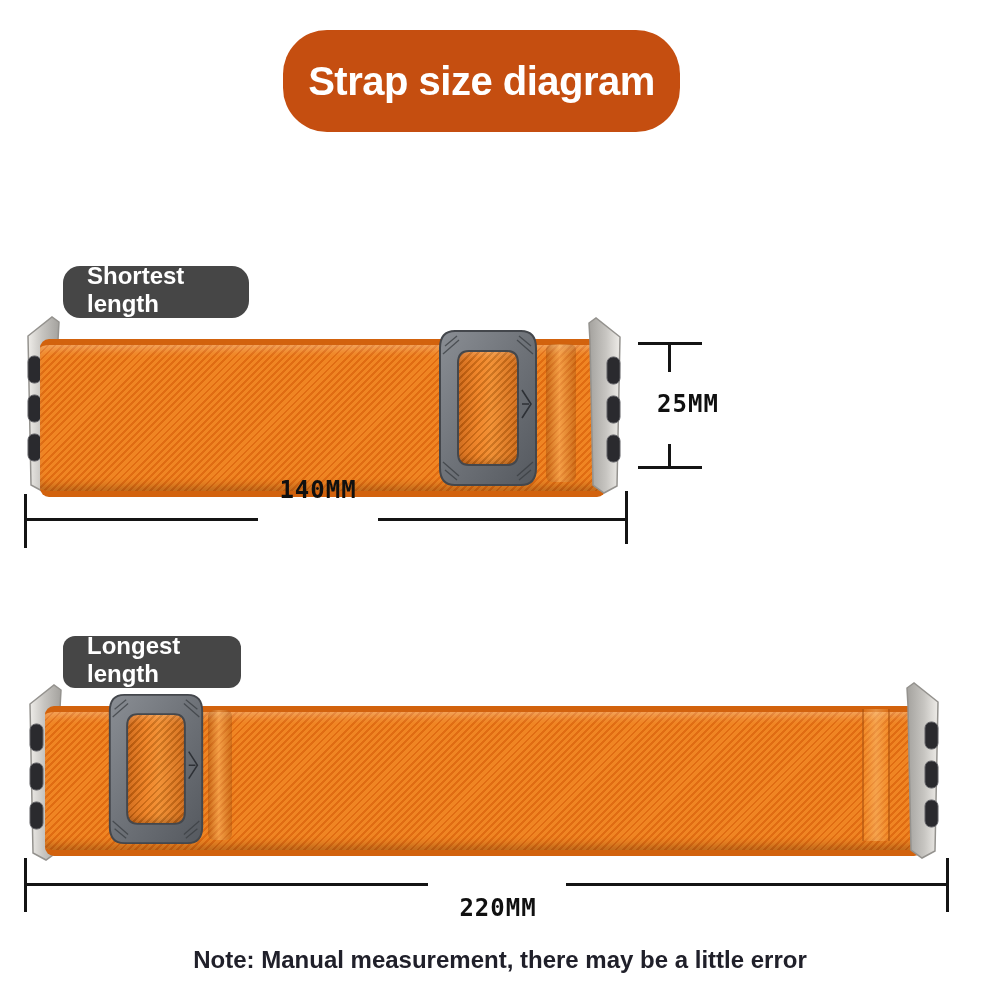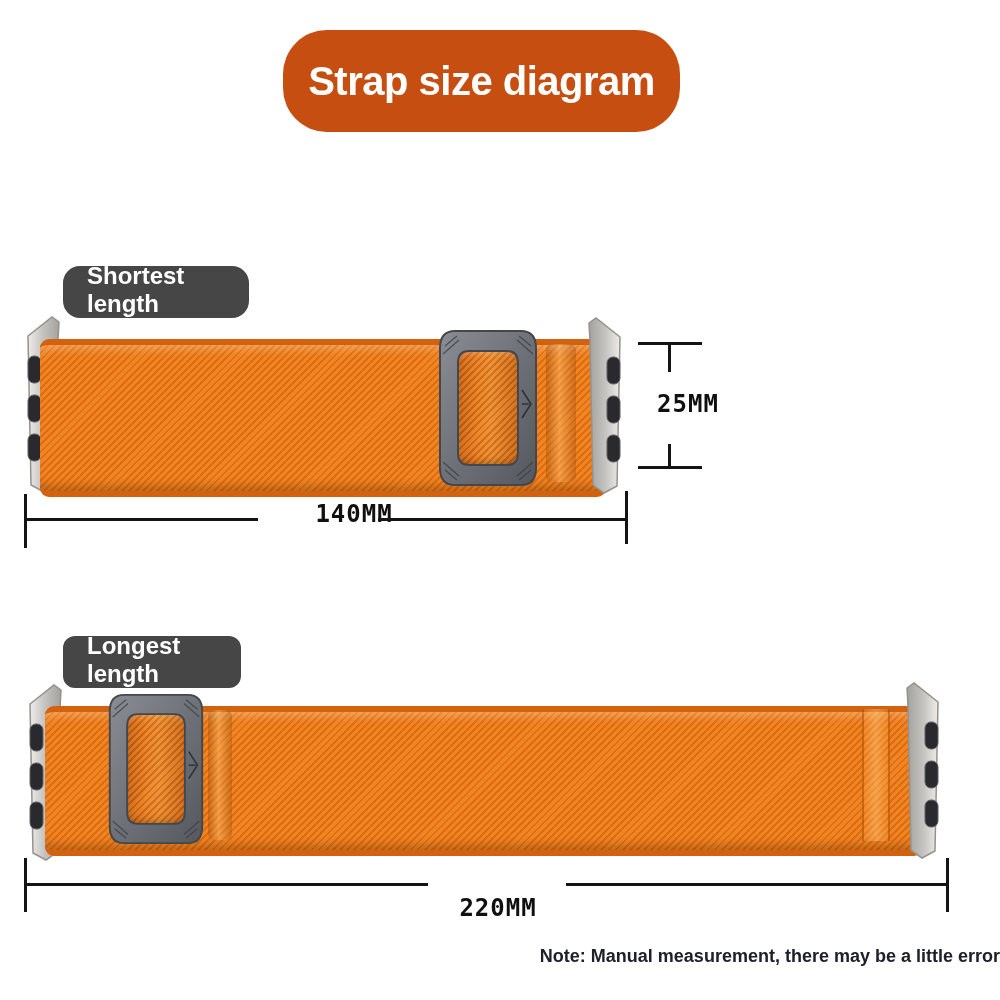--- a/index.html
+++ b/index.html
@@ -60,34 +60,34 @@
   
   #w-top-bar{left:638px;top:342px;width:64px;}
   #w-top-tick{left:668px;top:342px;height:30px;}
   #w-text{left:628px;top:390px;width:120px;}
   #w-bot-tick{left:668px;top:444px;height:24px;}
   #w-bot-bar{left:638px;top:466px;width:64px;}
 
   
   #s-tick-l{left:24px;top:494px;height:54px;}
   #s-seg-l{left:24px;top:518px;width:234px;}
-  #s-text{left:258px;top:500px;width:120px;margin-left:36px;}
+  #s-text{left:258px;top:476px;width:120px;}
   #s-seg-r{left:378px;top:518px;width:249px;}
   #s-tick-r{left:625px;top:491px;height:53px;}
 
   
   #l-tick-l{left:24px;top:858px;height:54px;}
   #l-seg-l{left:24px;top:883px;width:404px;}
   #l-text{left:428px;top:894px;width:140px;}
   #l-seg-r{left:566px;top:883px;width:382px;}
   #l-tick-r{left:946px;top:858px;height:54px;}
 
   
-  .note{position:absolute;left:0;top:946px;width:1000px;text-align:right;
-    font-size:18px;font-weight:bold;color:#20202a;}
+  .note{position:absolute;left:0;top:946px;width:1000px;text-align:center;
+    font-size:24px;font-weight:bold;color:#20202a;}
 
   .hidden-defs{position:absolute;width:0;height:0;}
 </style>
 </head>
 <body>
 
 <div class="page">
 
   <svg class="hidden-defs" aria-hidden="true">
     <defs>

